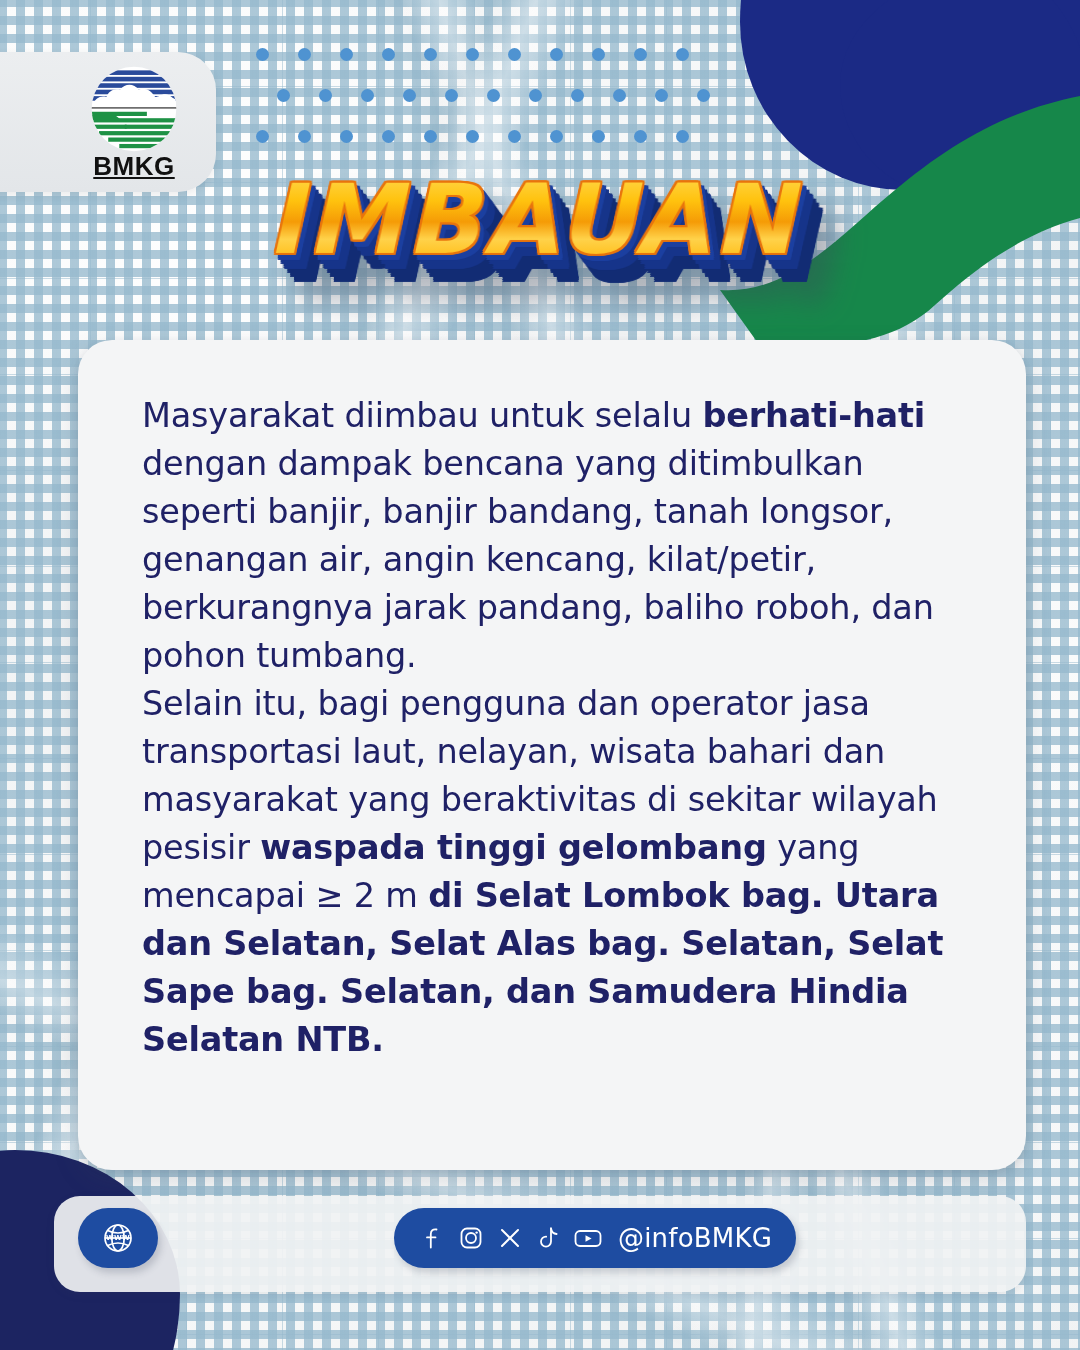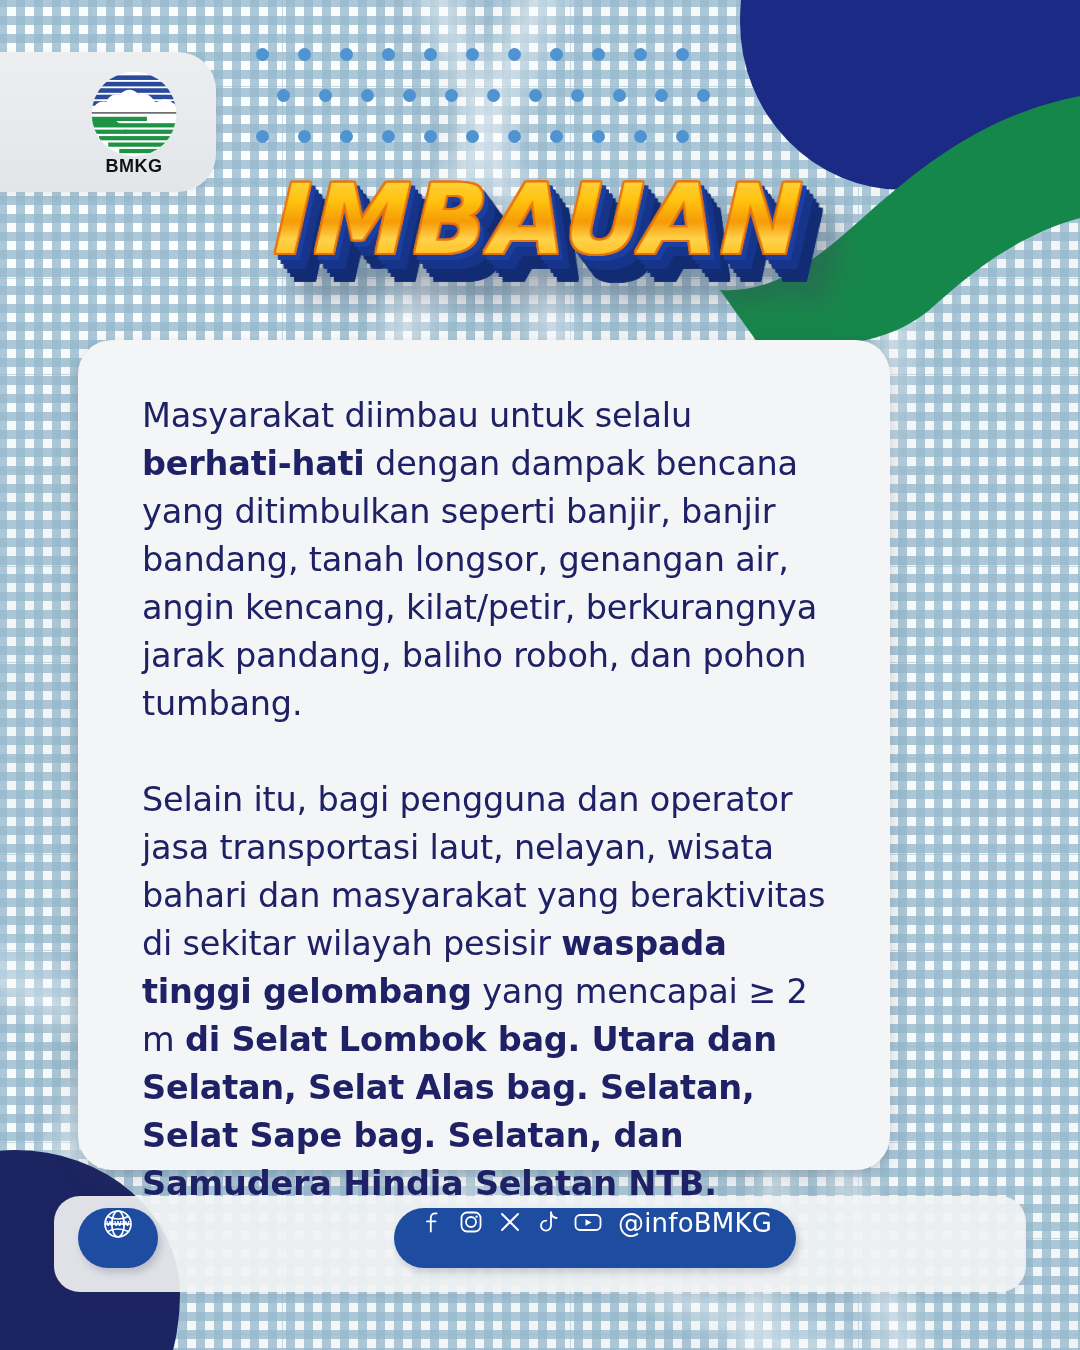--- a/index.html
+++ b/index.html
@@ -105,22 +105,23 @@
     background:linear-gradient(180deg,#eceef0 0%,#e3e6e9 100%);
     border-radius:0 38px 38px 0;
     box-shadow:0 3px 10px rgba(0,0,0,.07);
     display:flex; align-items:center; justify-content:flex-end;
     padding-right:26px;
   }
   .logo-wrap{ width:112px; display:flex; flex-direction:column; align-items:center; }
   .logo-mark{ width:92px; height:92px; }
   .logo-text{
     font-family:"Liberation Sans", sans-serif;
-    font-weight:700; font-size:18px; letter-spacing:.5px; color:#111;
+    font-weight:700; font-size:26px; letter-spacing:.5px; color:#111;
     margin-top:-4px;
+    text-decoration:underline;
   }
 
   
   .title-zone{
     position:absolute; left:0; top:172px; width:1080px;
     text-align:center;
   }
   .title-zone .imbauan{
     display:inline-block;
     font-family:"DejaVu Sans", sans-serif;
@@ -139,49 +140,49 @@
       drop-shadow(4px 5px 0 #1b3fa0)
       drop-shadow(7px 9px 0 #16348a)
       drop-shadow(10px 13px 0 #122c74)
       drop-shadow(18px 22px 14px rgba(60,70,90,.38));
     transform:skewX(-2deg);
   }
 
   
   .card{
     position:absolute; left:78px; top:340px;
-    width:812px; height:830px;
+    width:948px; height:830px;
     background:#f4f5f6;
     border-radius:34px;
     box-shadow:0 10px 26px rgba(60,70,90,.18), 0 2px 6px rgba(60,70,90,.10);
     padding:52px 60px 40px 64px;
   }
   .body-text{
     color:#1f2166;
     font-family:"DejaVu Sans", sans-serif;
     font-size:33.5px;
     line-height:48px;
     letter-spacing:-0.2px;
   }
   .body-text b{ font-weight:700; }
-  .body-text .para2{ margin-top:48px; display:block; }
+  .body-text .para2{ display:block; }
 
   
   .footer-strip{
     position:absolute; left:54px; top:1196px;
     width:972px; height:96px;
     background:rgba(240,242,243,.92);
     border-radius:26px;
     box-shadow:0 3px 9px rgba(60,70,90,.10);
   }
   .pill{
     position:absolute; top:1208px; height:60px;
     background:#1e4ca1;
     border-radius:30px;
-    display:flex; align-items:flex-start; gap:14px;
+    display:flex; align-items:center; gap:14px;
     padding:0 24px;
     color:#fff;
     box-shadow:3px 5px 7px rgba(60,70,90,.22);
     font-family:"DejaVu Sans", sans-serif;
     font-size:26px; font-weight:400;
     letter-spacing:.2px;
     white-space:nowrap;
   }
   #pill-web{ left:78px; }
   #pill-social{ left:394px; }

